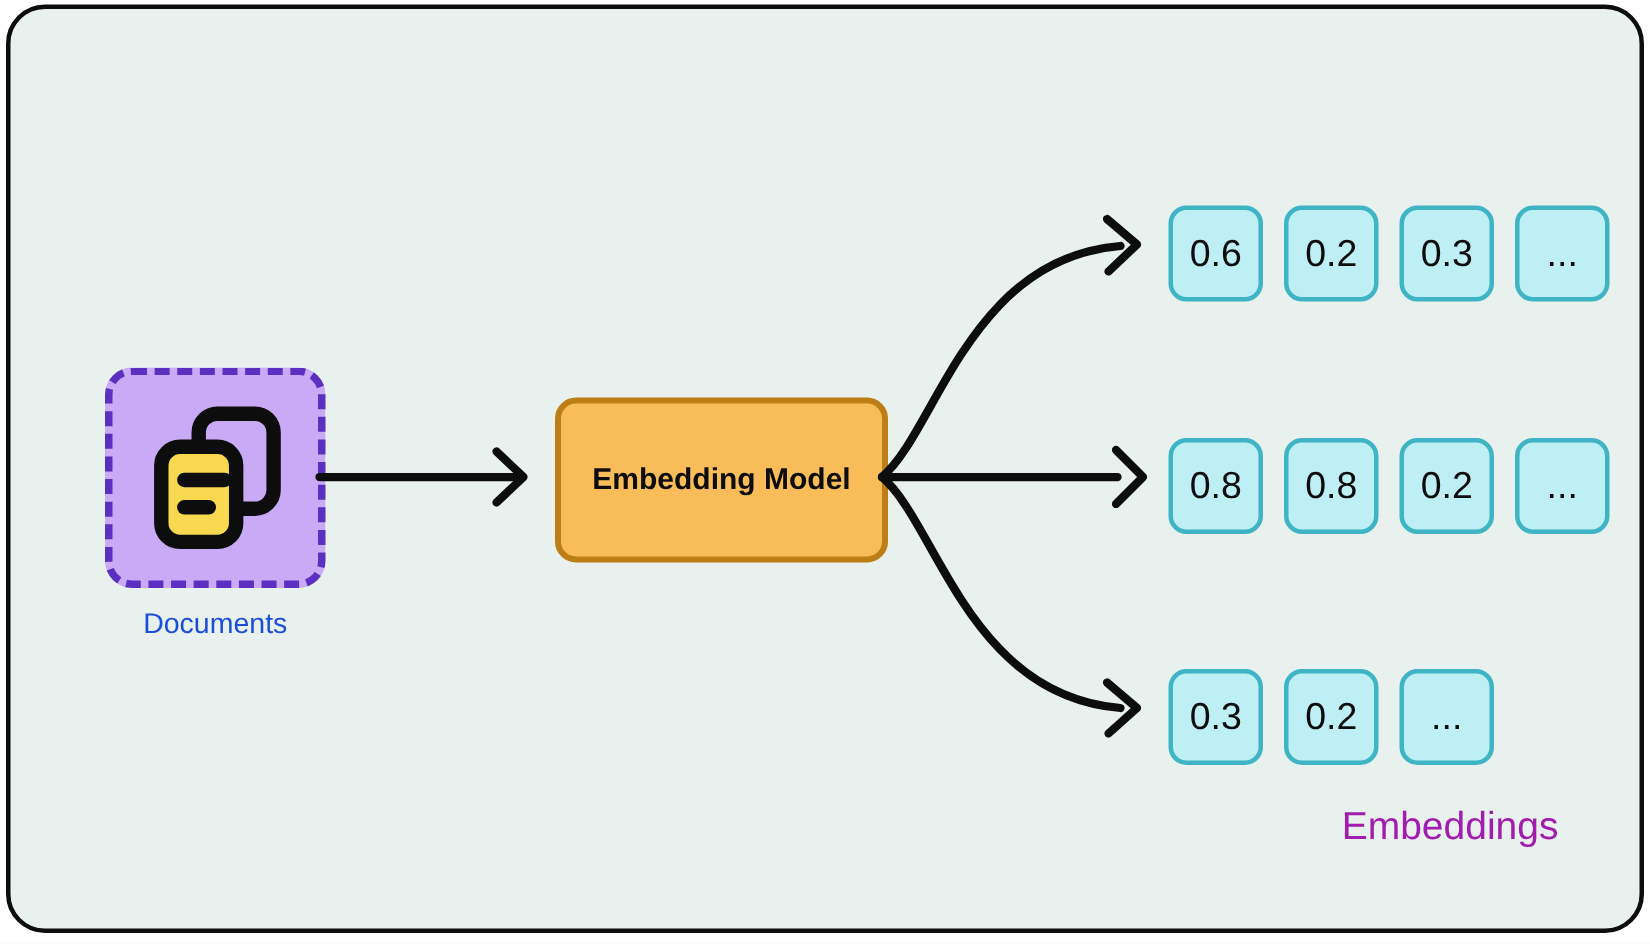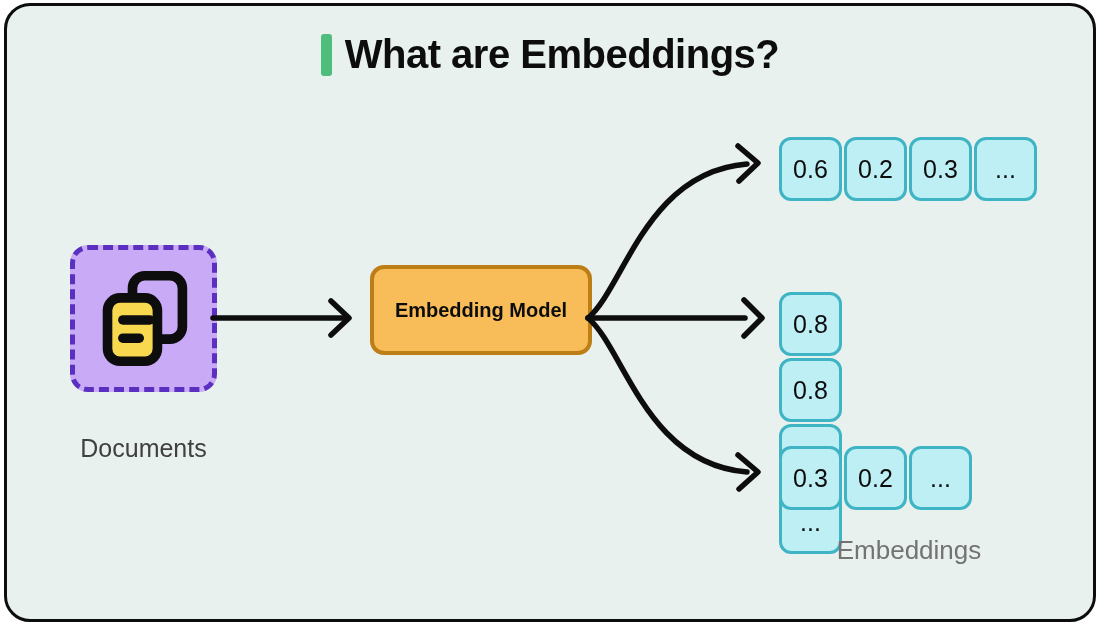--- a/index.html
+++ b/index.html
@@ -58,82 +58,77 @@
     border-radius: 18px;
     display: flex;
     align-items: center;
     justify-content: center;
   }
   .doc-label {
     position: absolute;
     left: 43px; top: 400px;
     width: 187px;
     text-align: center;
-    font-size: 25px;
+    font-size: 19px;
     font-weight: 500;
-    color: #404040;
-    margin-top: 28px;
+    color: #1d4ed8;
   }
   .model-box {
     position: absolute;
     left: 363px; top: 259px;
-    width: 222px; height: 90px;
+    width: 222px; height: 110px;
     background: var(--orange_fill, #f8bd59);
     border: 4px solid var(--orange_border, #bd7e16);
     border-radius: 14px;
     display: flex;
     align-items: center;
     justify-content: center;
   }
   .model-label {
     font-size: 20px;
     font-weight: 600;
     color: #0d0d0d;
   }
   .vec-row {
     position: absolute;
     left: 772px;
     display: flex;
-    gap: 2px;
+    gap: 14px;
   }
   .vec-row.row-0 { top: 131px; }
-  .vec-row.row-1 { top: 286px; flex-direction: column; }
+  .vec-row.row-1 { top: 286px; }
   .vec-row.row-2 { top: 440px; }
   .vec-cell {
     width: 63px; height: 64px;
     background: var(--cyan_fill, #bdeff4);
     border: 3.5px solid var(--cyan_border, #3fb4c4);
     border-radius: 12px;
     display: flex;
     align-items: center;
     justify-content: center;
     font-size: 25px;
     font-weight: 500;
     color: #0d0d0d;
   }
   .emb-label {
     position: absolute;
     left: 772px; top: 529px;
     width: 260px;
-    text-align: center;
+    text-align: right;
     font-size: 26px;
     font-weight: 500;
-    color: #737373;
+    color: #a21caf;
   }
 </style>
 </head>
 <body>
 
 <div class="canvas">
   <div class="card">
 
-    <div class="title-wrap">
-      <div class="accent-bar"></div>
-      <div class="page-title">What are Embeddings?</div>
-    </div>
 
     <div class="doc-box">
       <svg width="96" height="100" viewBox="0 0 100 104">
         <rect x="38" y="7" width="52" height="66" rx="13" fill="none" stroke="#0d0d0d" stroke-width="10"></rect>
         <rect x="12" y="30" width="52" height="66" rx="13" fill="#f7d84f" stroke="#0d0d0d" stroke-width="10"></rect>
         <line x1="28" y1="53" x2="56" y2="53" stroke="#0d0d0d" stroke-width="10" stroke-linecap="round"></line>
         <line x1="28" y1="72" x2="45" y2="72" stroke="#0d0d0d" stroke-width="10" stroke-linecap="round"></line>
       </svg>
     </div>
     <div class="doc-label">Documents</div>

